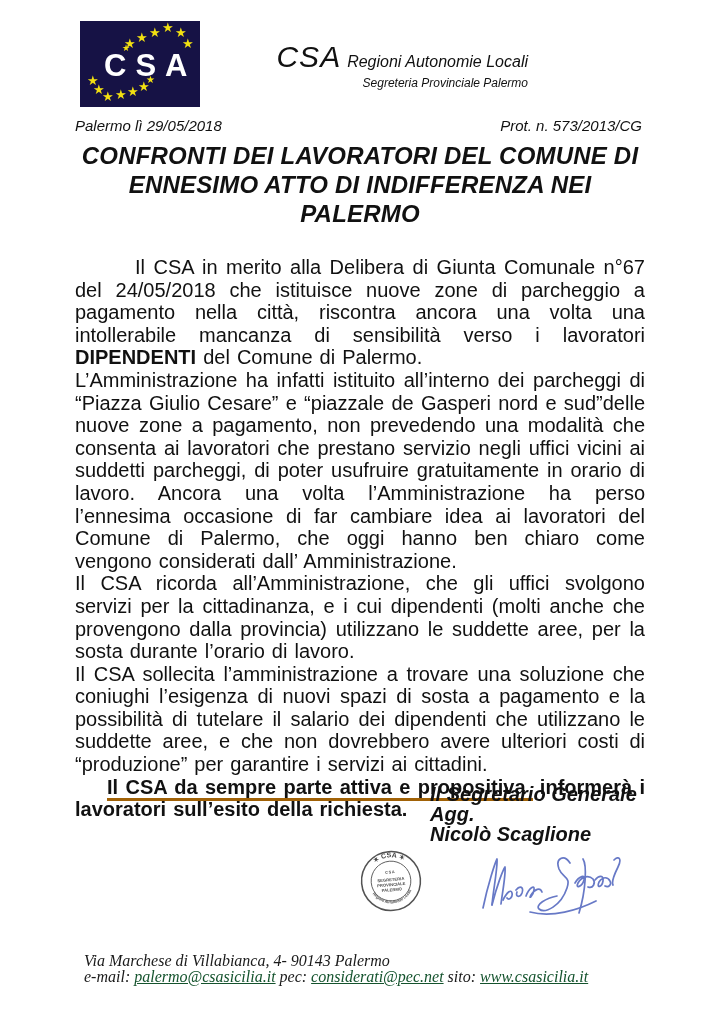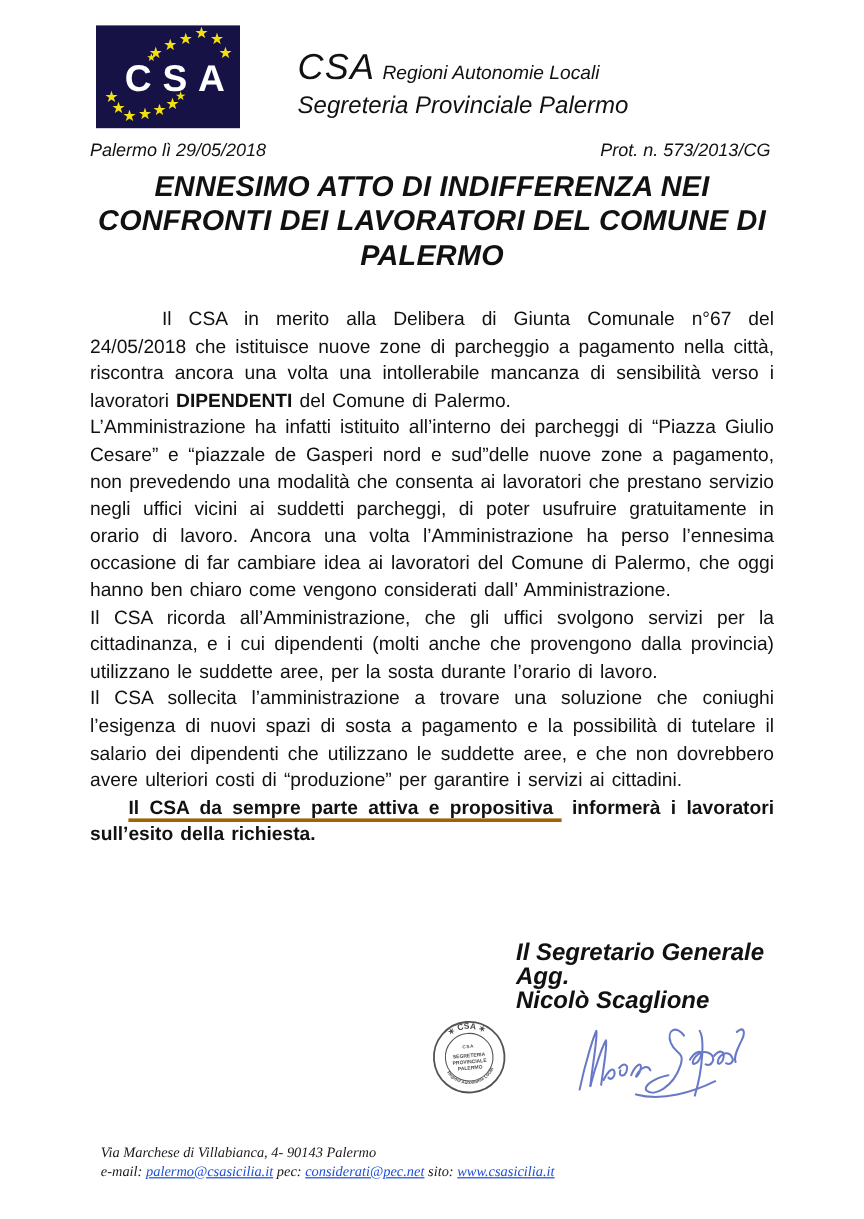--- a/index.html
+++ b/index.html
@@ -5,64 +5,64 @@
   html,body { margin:0; padding:0; background:#ffffff; }
   .page {
     position:relative; width:720px; height:1016px; background:#ffffff;
     font-family:"Liberation Sans", sans-serif; color:#111; overflow:hidden;
   }
 
   
   .logo { position:absolute; left:80px; top:21px; width:120px; height:86px; }
   .org-block {
     position:absolute; left:248px; top:40px; width:280px;
-    text-align:left; font-style:italic; line-height:1.15;
+    text-align:right; font-style:italic; line-height:1.15;
   }
   .org-line1 { white-space:nowrap; }
   .org-acronym { font-size:30px; font-style:italic; letter-spacing:1px; }
   .org-name { font-size:16px; margin-left:6px; }
-  .org-sub { font-size:20px; margin-top:2px; }
+  .org-sub { font-size:12px; margin-top:2px; }
 
   .dateline { position:absolute; top:117px; left:75px; right:78px; font-style:italic; font-size:15px; }
   .place-date { float:left; }
   .protocol { float:right; }
 
   
   .doc-title {
     position:absolute; left:40px; top:141px; width:640px;
     text-align:center; font-weight:bold; font-style:italic;
     font-size:24px; line-height:29px; letter-spacing:0.2px;
   }
 
   
   .body-text {
     position:absolute; left:75px; top:256px; width:570px;
-    font-size:16px; line-height:22.6px; text-align:justify; word-spacing:1.5px;
+    font-size:20px; line-height:22.6px; text-align:justify; word-spacing:1.5px;
   }
   .body-text p { margin:0; }
   .p-first { text-indent:60px; }
   .p-final { font-weight:bold; }
   .u-heavy { border-bottom:3px solid #a16207; padding-right:7px;margin-left:32px; }
 
   
   .sig-block {
     position:absolute; left:430px; top:784px; width:245px;
     text-align:left; font-weight:bold; font-style:italic;
     font-size:20px; line-height:20px;
   }
   .stamp { position:absolute; left:359px; top:849px; width:64px; height:64px; transform:rotate(-5deg); opacity:0.82; }
   .handsig { position:absolute; left:476px; top:850px; width:152px; height:78px; }
 
   
   .footer {
     position:absolute; left:84px; top:953px; width:560px;
     font-family:"Liberation Serif", serif; font-style:italic;
-    font-size:12px; line-height:15.5px; color:#1a1a1a;
+    font-size:16px; line-height:15.5px; color:#1a1a1a;
   }
-  .footer a { color:#1d4ed8; text-decoration:underline; cursor:pointer; }
+  .footer a { color:#14532d; text-decoration:underline; cursor:pointer; }
 </style>
 </head>
 <body>
 
 <div class="page">
 
   <svg class="logo" viewBox="0 0 120 86" aria-hidden="true">
     <rect x="0" y="0" width="120" height="86" fill="#161245"></rect>
     <text x="24" y="55" font-family="Liberation Sans, sans-serif" font-weight="bold" font-size="31" fill="#ffffff" letter-spacing="9">CSA</text>
     <g fill="#f2e011" font-size="13" font-family="DejaVu Sans, sans-serif">
@@ -89,22 +89,22 @@
     </div>
     <div class="org-sub">Segreteria Provinciale Palermo</div>
   </div>
 
   <div class="dateline">
     <span class="place-date">Palermo lì 29/05/2018</span>
     <span class="protocol">Prot. n. 573/2013/CG</span>
   </div>
 
   <div class="doc-title">
+    <div>CONFRONTI DEI LAVORATORI DEL COMUNE DI</div>
     <div>ENNESIMO ATTO DI INDIFFERENZA NEI</div>
-    <div>CONFRONTI DEI LAVORATORI DEL COMUNE DI</div>
     <div>PALERMO</div>
   </div>
 
   <div class="body-text">
     <p class="p-first"><span>Il CSA in merito alla Delibera di Giunta Comunale n°67 del 24/05/2018 che istituisce nuove zone di parcheggio a pagamento nella città, riscontra ancora una volta una intollerabile mancanza di sensibilità verso i lavoratori </span><strong>DIPENDENTI</strong><span> del Comune di Palermo.</span></p>
     <p>L’Amministrazione ha infatti istituito all’interno dei parcheggi di “Piazza Giulio Cesare” e “piazzale de Gasperi nord e sud”delle nuove zone a pagamento, non prevedendo una modalità che consenta ai lavoratori che prestano servizio negli uffici vicini ai suddetti parcheggi, di poter usufruire gratuitamente in orario di lavoro. Ancora una volta l’Amministrazione ha perso l’ennesima occasione di far cambiare idea ai lavoratori del Comune di Palermo, che oggi hanno ben chiaro come vengono considerati dall’ Amministrazione.</p>
     <p>Il CSA ricorda all’Amministrazione, che gli uffici svolgono servizi per la cittadinanza, e i cui dipendenti (molti anche che provengono dalla provincia) utilizzano le suddette aree, per la sosta durante l’orario di lavoro.</p>
     <p>Il CSA sollecita l’amministrazione a trovare una soluzione che coniughi l’esigenza di nuovi spazi di sosta a pagamento e la possibilità di tutelare il salario dei dipendenti che utilizzano le suddette aree, e che non dovrebbero avere ulteriori costi di “produzione” per garantire i servizi ai cittadini.</p>
     <p class="p-final"><span class="u-heavy">Il CSA da sempre parte attiva e propositiva</span><span> informerà i lavoratori sull’esito della richiesta.</span></p>
   </div>

